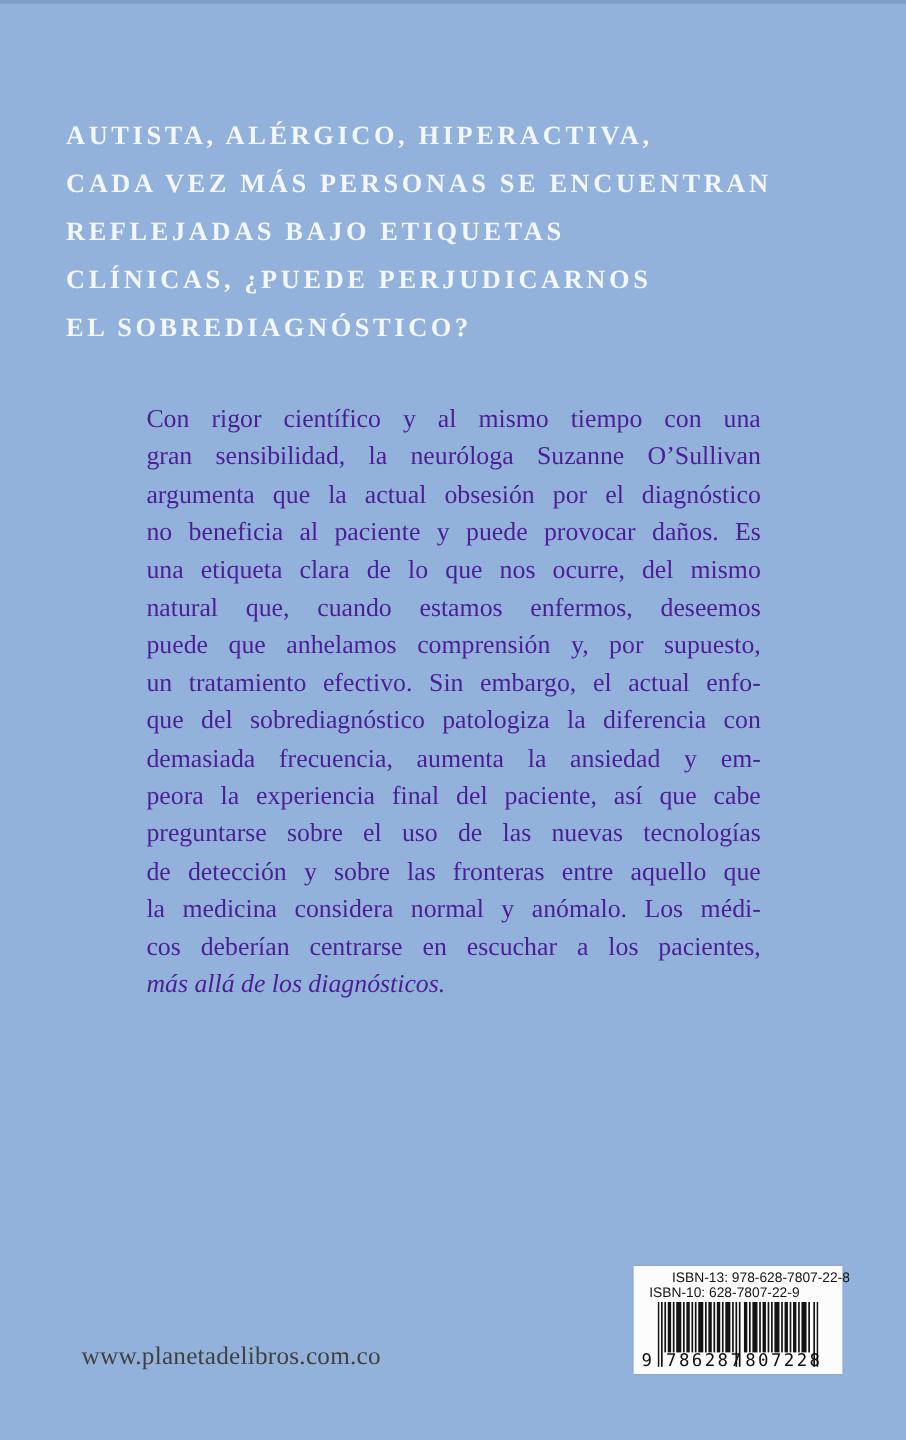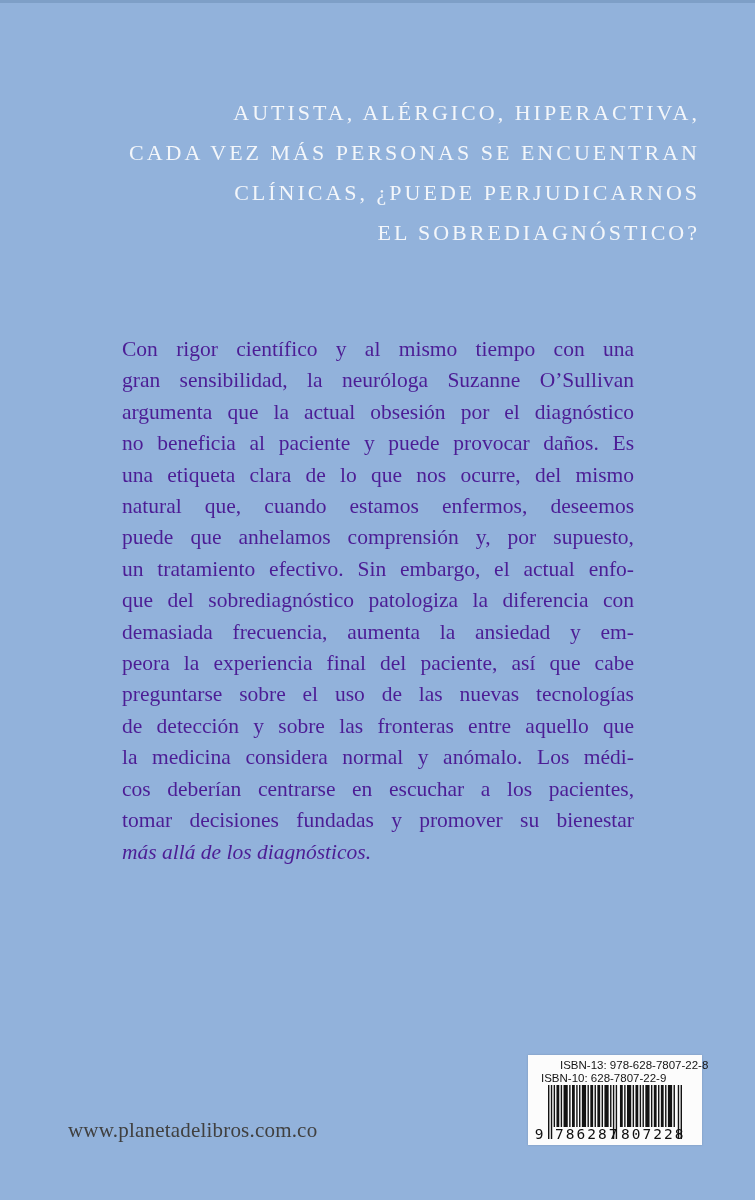--- a/index.html
+++ b/index.html
@@ -9,26 +9,26 @@
     background:#92b2db;
     font-family:"Liberation Serif", serif;
     overflow:hidden;
   }
   .cover::before{
     content:""; position:absolute; left:0; top:0; right:0; height:3px;
     background:rgba(40,70,110,0.18);
   }
   .headline {
     position:absolute; top:93px; left:55px; right:55px;
-    text-align:right;
+    text-align:left;
     color:#f3f6fa;
     font-size:22px;
     line-height:40px;
     letter-spacing:3px;
-    font-weight:400;
+    font-weight:700;
   }
   .body-text {
     position:absolute; top:334px; left:122px; width:512px;
     color:#4c1d95;
     font-size:21.5px;
     line-height:31.4px;
   }
   .body-text .bline {
     text-align:justify;
     text-align-last:justify;
@@ -86,41 +86,41 @@
   .bc-g2 { left:93px; width:58px; }
 </style>
 </head>
 <body>
 
 <div class="cover">
 
   <div class="headline">
       <div class="hline">AUTISTA, ALÉRGICO, HIPERACTIVA,</div>
       <div class="hline">CADA VEZ MÁS PERSONAS SE ENCUENTRAN</div>
+      <div class="hline">REFLEJADAS BAJO ETIQUETAS</div>
       <div class="hline">CLÍNICAS, ¿PUEDE PERJUDICARNOS</div>
       <div class="hline last-line">EL SOBREDIAGNÓSTICO?</div>
     </div>
 
   <div class="body-text">
       <div class="bline">Con rigor científico y al mismo tiempo con una</div>
       <div class="bline">gran sensibilidad, la neuróloga Suzanne O’Sullivan</div>
       <div class="bline">argumenta que la actual obsesión por el diagnóstico</div>
       <div class="bline">no beneficia al paciente y puede provocar daños. Es</div>
       <div class="bline">una etiqueta clara de lo que nos ocurre, del mismo</div>
       <div class="bline">natural que, cuando estamos enfermos, deseemos</div>
       <div class="bline">puede que anhelamos comprensión y, por supuesto,</div>
       <div class="bline">un tratamiento efectivo. Sin embargo, el actual enfo-</div>
       <div class="bline">que del sobrediagnóstico patologiza la diferencia con</div>
       <div class="bline">demasiada frecuencia, aumenta la ansiedad y em-</div>
       <div class="bline">peora la experiencia final del paciente, así que cabe</div>
       <div class="bline">preguntarse sobre el uso de las nuevas tecnologías</div>
       <div class="bline">de detección y sobre las fronteras entre aquello que</div>
       <div class="bline">la medicina considera normal y anómalo. Los médi-</div>
       <div class="bline">cos deberían centrarse en escuchar a los pacientes,</div>
-      <div class="bline">tomar decisiones fundadas y promover su bienestar</div>
       <div class="bline last-line">más allá de los diagnósticos.</div>
     </div>
 
 
   <div class="publisher-url">www.planetadelibros.com.co</div>
 
   <div class="barcode-box">
     <div class="isbn-line">ISBN-13: 978-628-7807-22-8</div>
     <div class="isbn-line">ISBN-10: 628-7807-22-9</div>
     <div class="bars-wrap">

